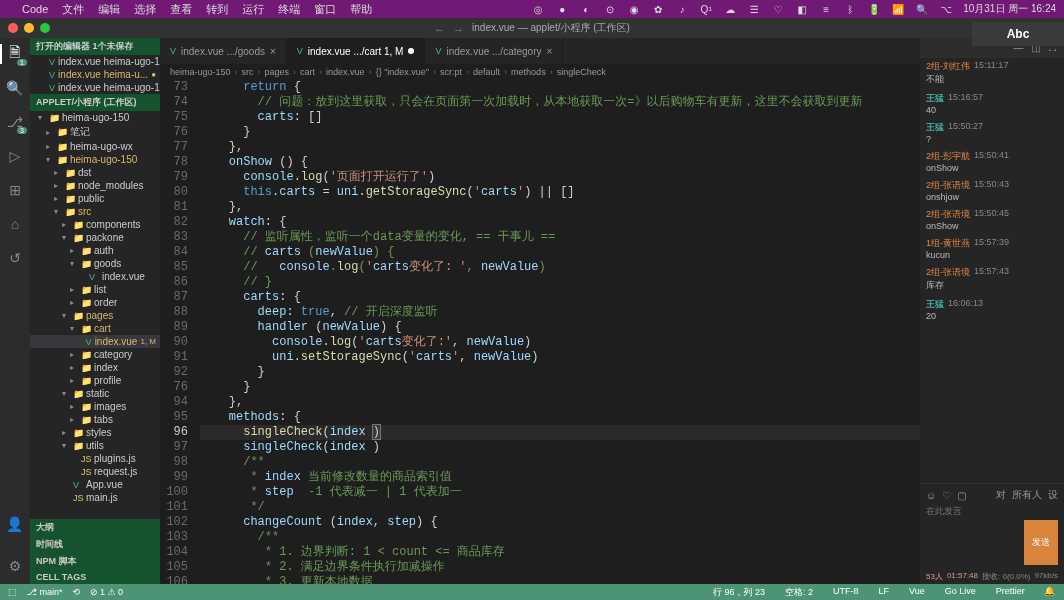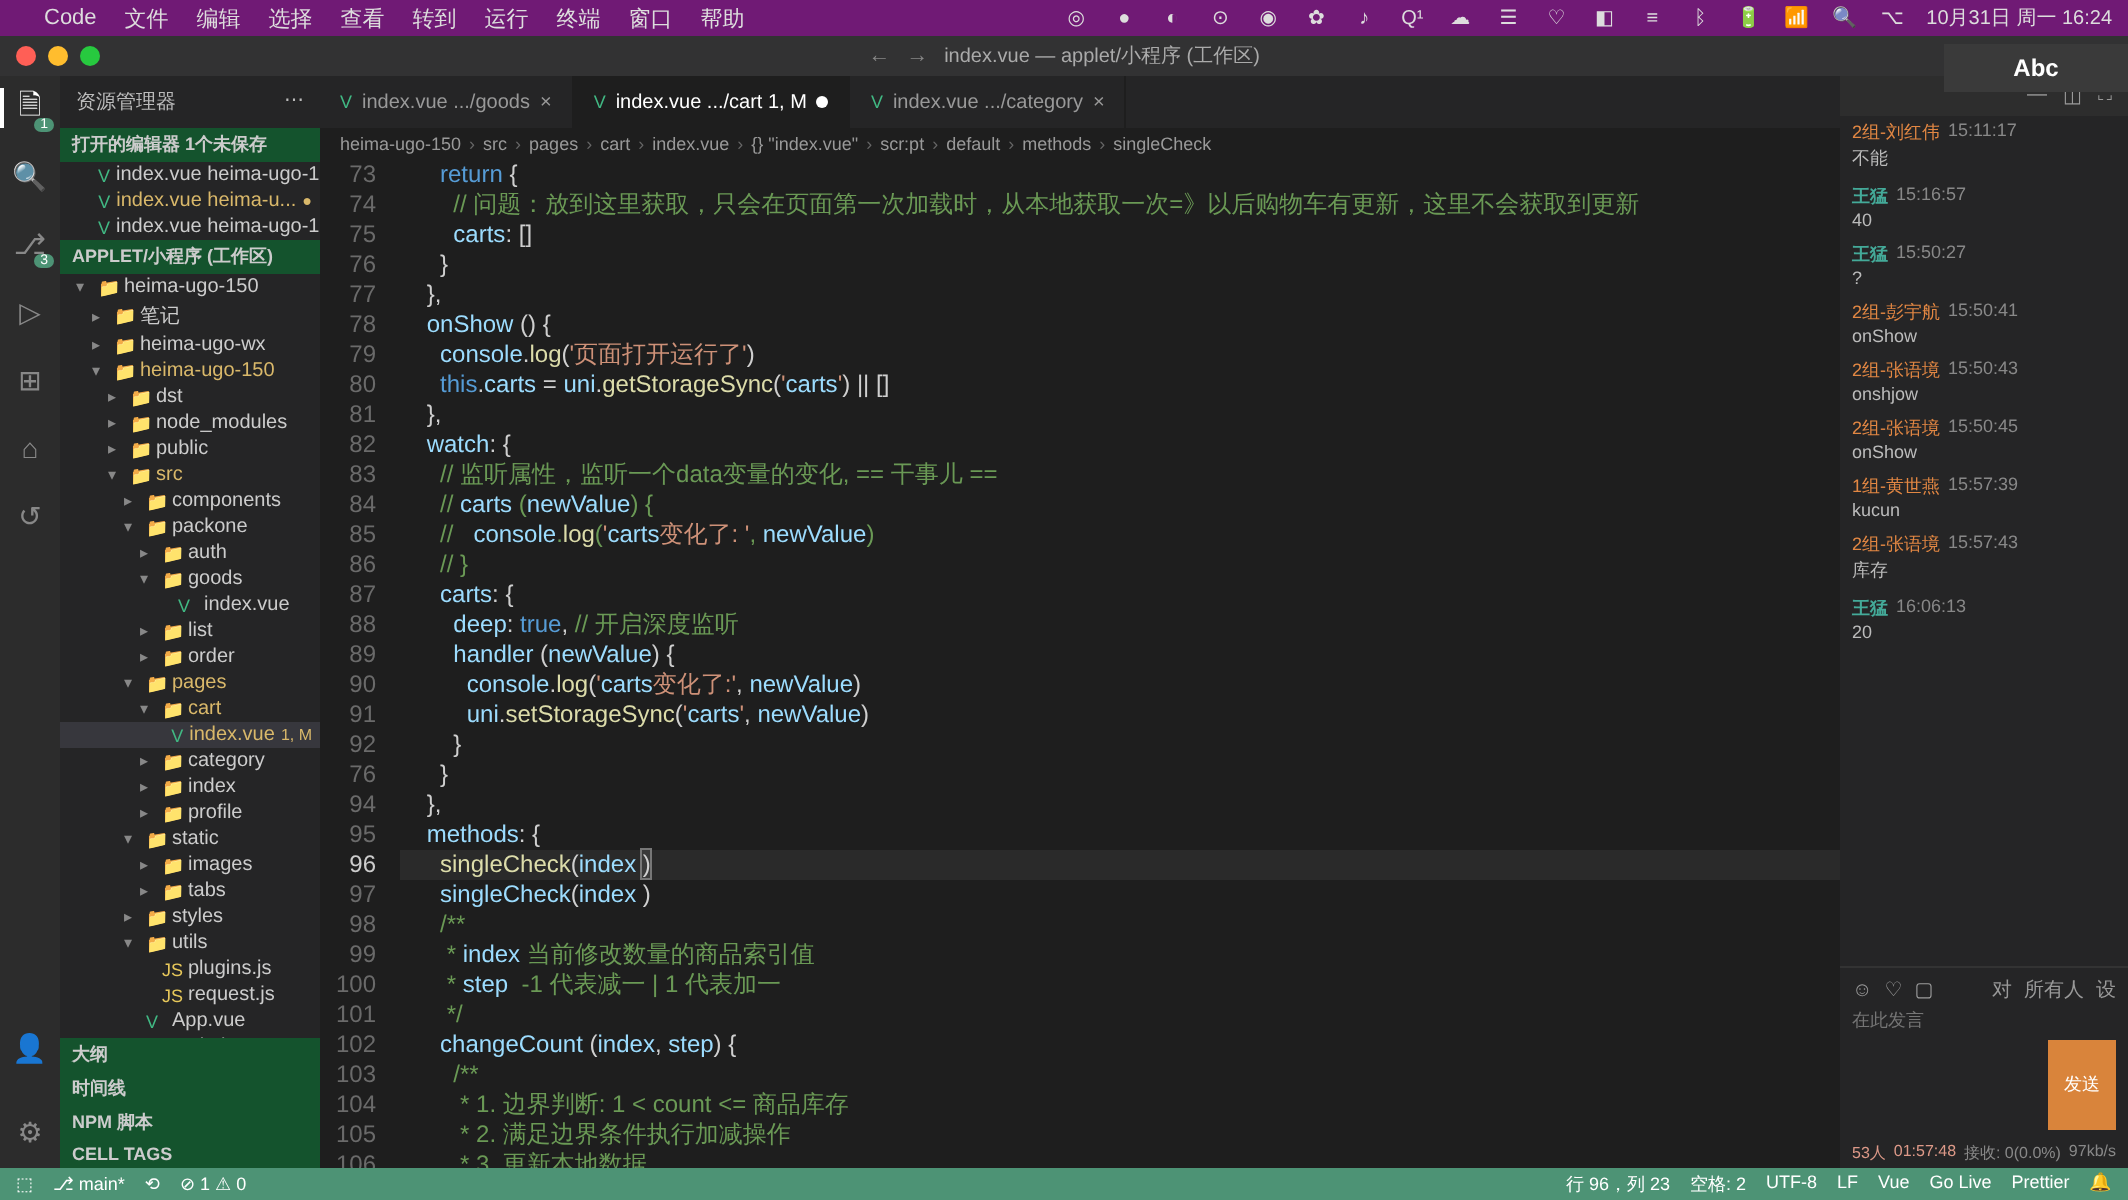--- a/index.html
+++ b/index.html
@@ -47,21 +47,21 @@
     
     
     .editor-area { flex: 1; display: flex; flex-direction: column; background: #1e1e1e; min-width: 0; }
     .tabs { display: flex; background: #252526; height: 26px; }
     .tab { padding: 0 10px; display: flex; align-items: center; gap: 5px; font-size: 10px; border-right: 1px solid #1e1e1e; color: #999; cursor: pointer; }
     .tab.active { background: #1e1e1e; color: #fff; }
     .tab .vue-i { font-size: 9px; }
     .tab-dot { width: 6px; height: 6px; border-radius: 50%; background: #fff; }
     .breadcrumbs { display: flex; gap: 4px; padding: 3px 10px; font-size: 9px; color: #999; align-items: center; }
     .bc-sep { color: #666; }
-    .editor { flex: 1; display: flex; overflow: hidden; font-family: Liberation Sans, sans-serif; font-size: 12px; }
+    .editor { flex: 1; display: flex; overflow: hidden; font-family: Liberation Mono, monospace; font-size: 12px; }
     .gutter { width: 40px; text-align: right; padding-right: 12px; color: #6a6a6a; line-height: 15px; }
     .gutter .ln.active { color: #ccc; }
     .code { flex: 1; line-height: 15px; white-space: pre; color: #cfcfcf; } .str { color: #ce9178; } .cmt { color: #6a9955; } .fn { color: #dcdcaa; }
     .prop { color: #9cdcfe; } .this { color: #569cd6; }
     .code .line { height: 15px; }
     .hl-line { background: #2a2a2a; }
     .cursor-box { background: #3a3a3a; outline: 1px solid #777; }
     
     
     .chat-panel { width: 144px; background: #252526; display: flex; flex-direction: column; font-size: 10px; }
@@ -80,21 +80,21 @@
     .chat-send { background: #d9843b; color: #fff; border: none; padding: 16px 8px; font-size: 9px; float: right; margin-top: 4px; }
     .chat-footer { display: flex; justify-content: space-between; font-size: 8px; color: #888; padding: 2px 6px; }
     .chat-footer .orange { color: #d98; }
     
     
     .abc-overlay { position: absolute; top: 22px; right: 0; width: 92px; height: 24px; background: #3a3a3a; display: flex; align-items: center; justify-content: center; color: #fff; font-size: 12px; font-weight: bold; }
     
     
     .statusbar { height: 16px; background: #4d9375; display: flex; align-items: center; padding: 0 8px; font-size: 9px; color: #fff; }
     .status-left { display: flex; gap: 10px; }
-    .status-right { margin-left: auto; display: flex; gap: 10px; }
+    .status-right { margin-left: auto; display: flex; gap: 20px; }
   </style>
 </head>
 <body>
 
 <div class="menubar">
   <div class="menubar-left">
     <span class="apple-logo"></span>
     <span>Code</span>
     <span>文件</span>
     <span>编辑</span>
@@ -154,24 +154,20 @@
     <div class="act-icon">⎇<span class="act-badge">3</span></div>
     <div class="act-icon">▷</div>
     <div class="act-icon">⊞</div>
     <div class="act-icon">⌂</div>
     <div class="act-icon">↺</div>
     <div style="margin-top:auto;margin-bottom:8px" class="act-icon">👤</div>
     <div style="margin-bottom:8px" class="act-icon">⚙</div>
   </div>
 
   <div class="sidebar">
-    <div class="sidebar-header">
-      <span>资源管理器</span>
-      <span>⋯</span>
-    </div>
     <div class="sidebar-section">
       <span>打开的编辑器  1个未保存</span>
     </div>
     <div id="open-editors-tree">
         <div class="tree-item indent-1">
           <span class="chev"></span>
           <span class="ficon vue-i">V</span>
           <span>index.vue heima-ugo-150 ...</span>
         </div>
         <div class="tree-item indent-1 modified">

